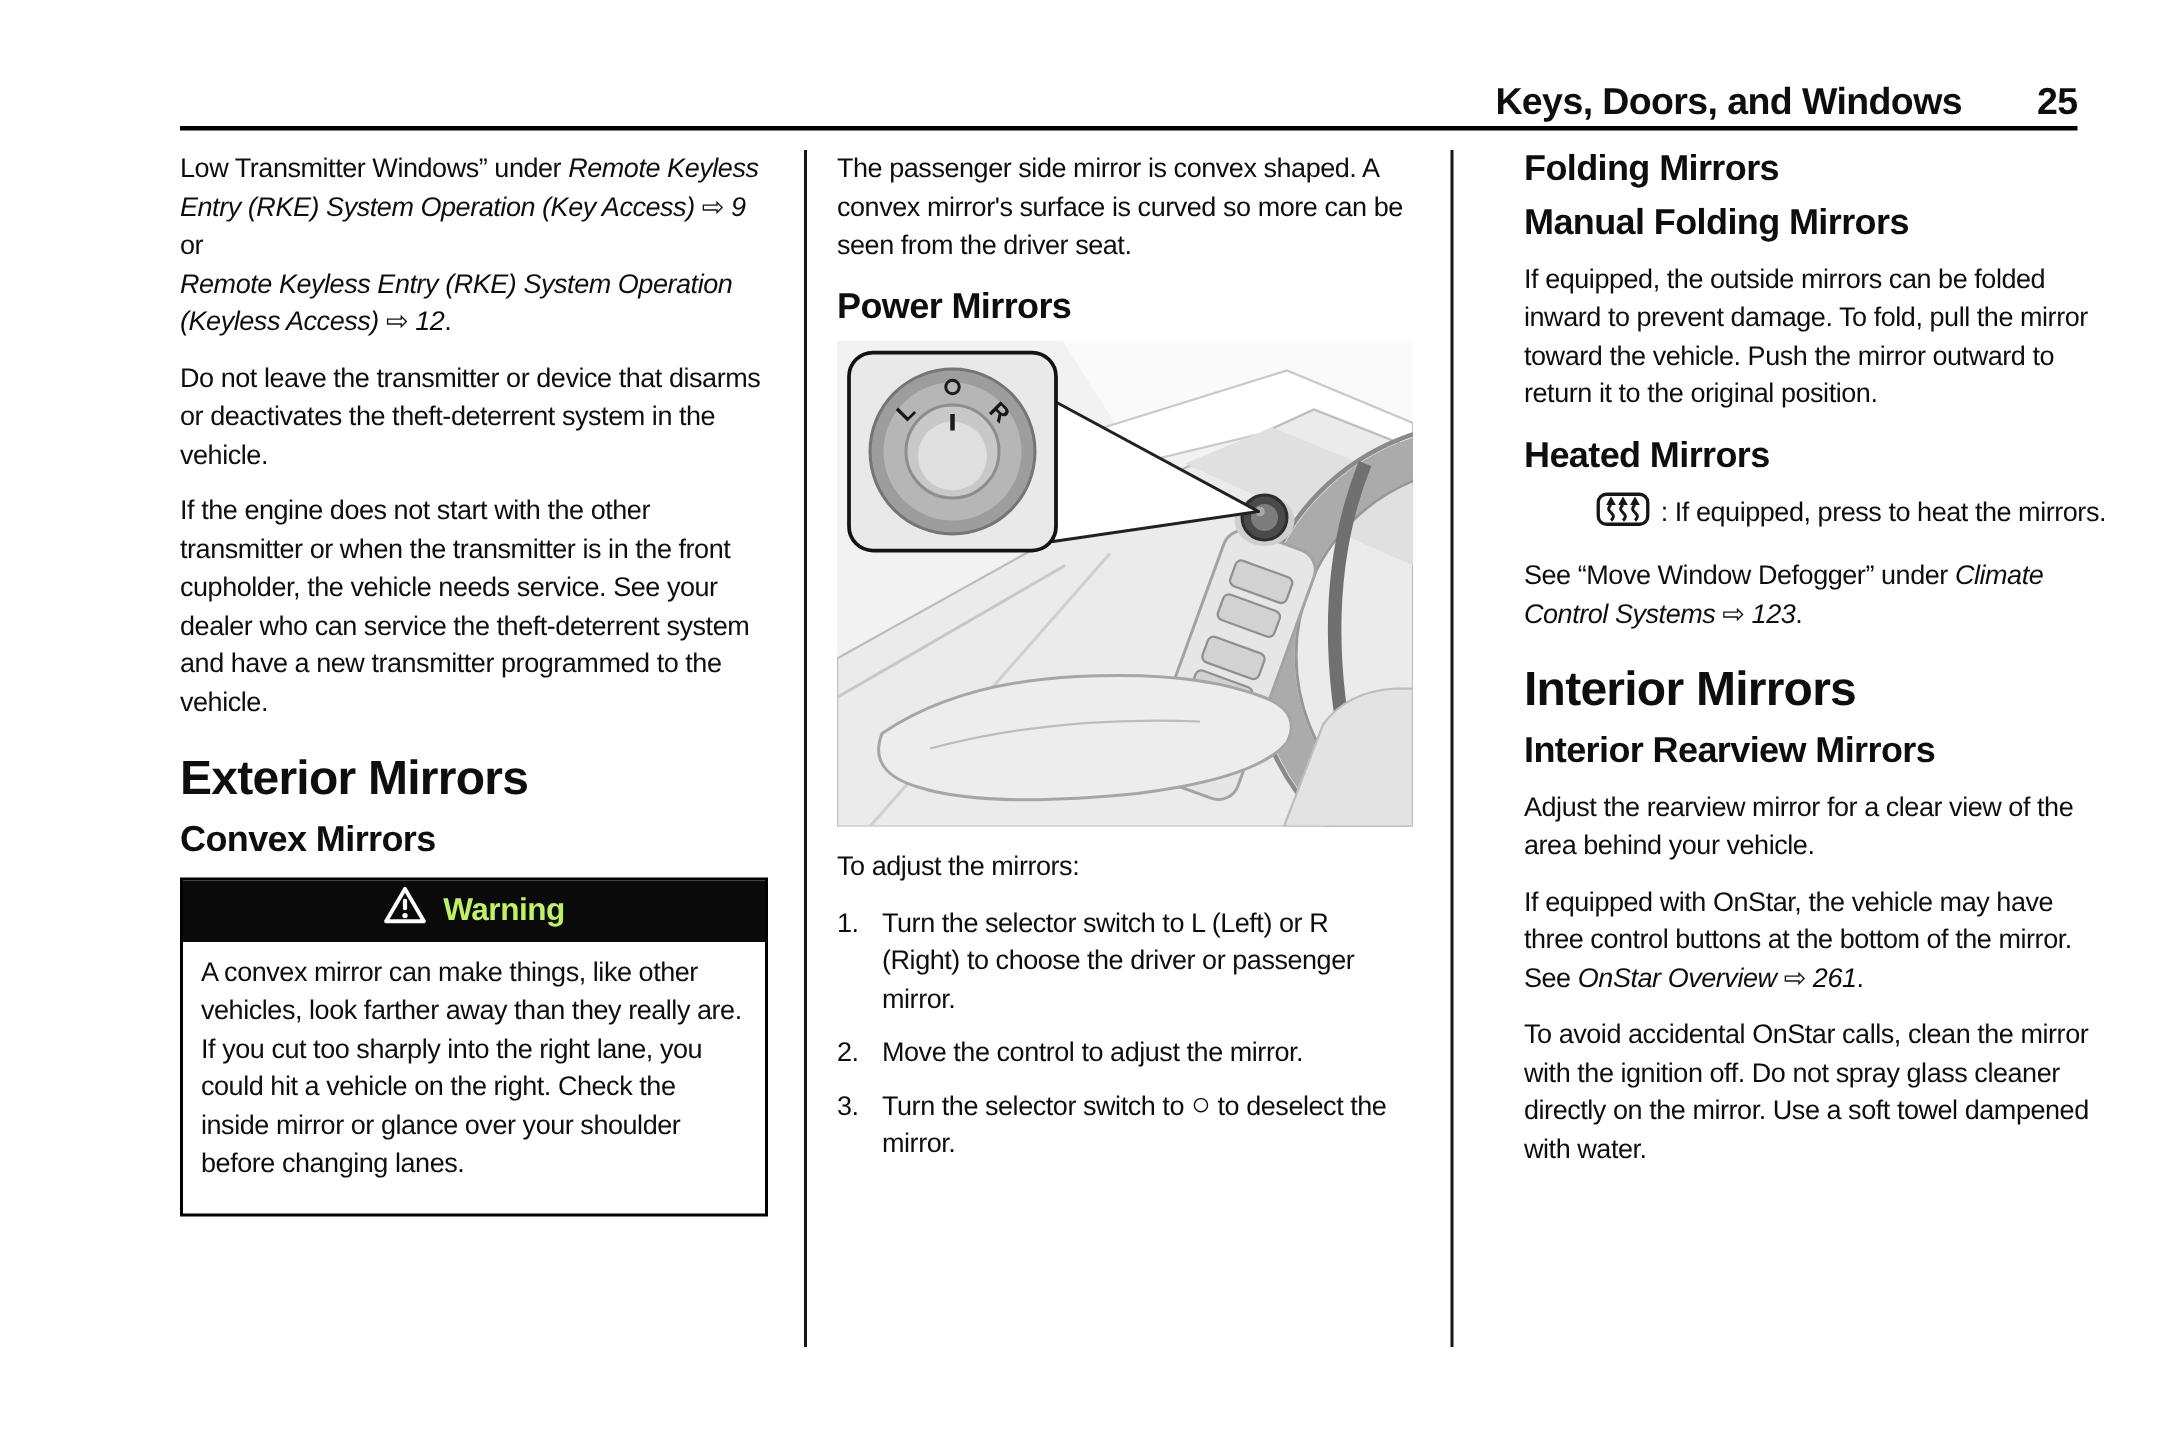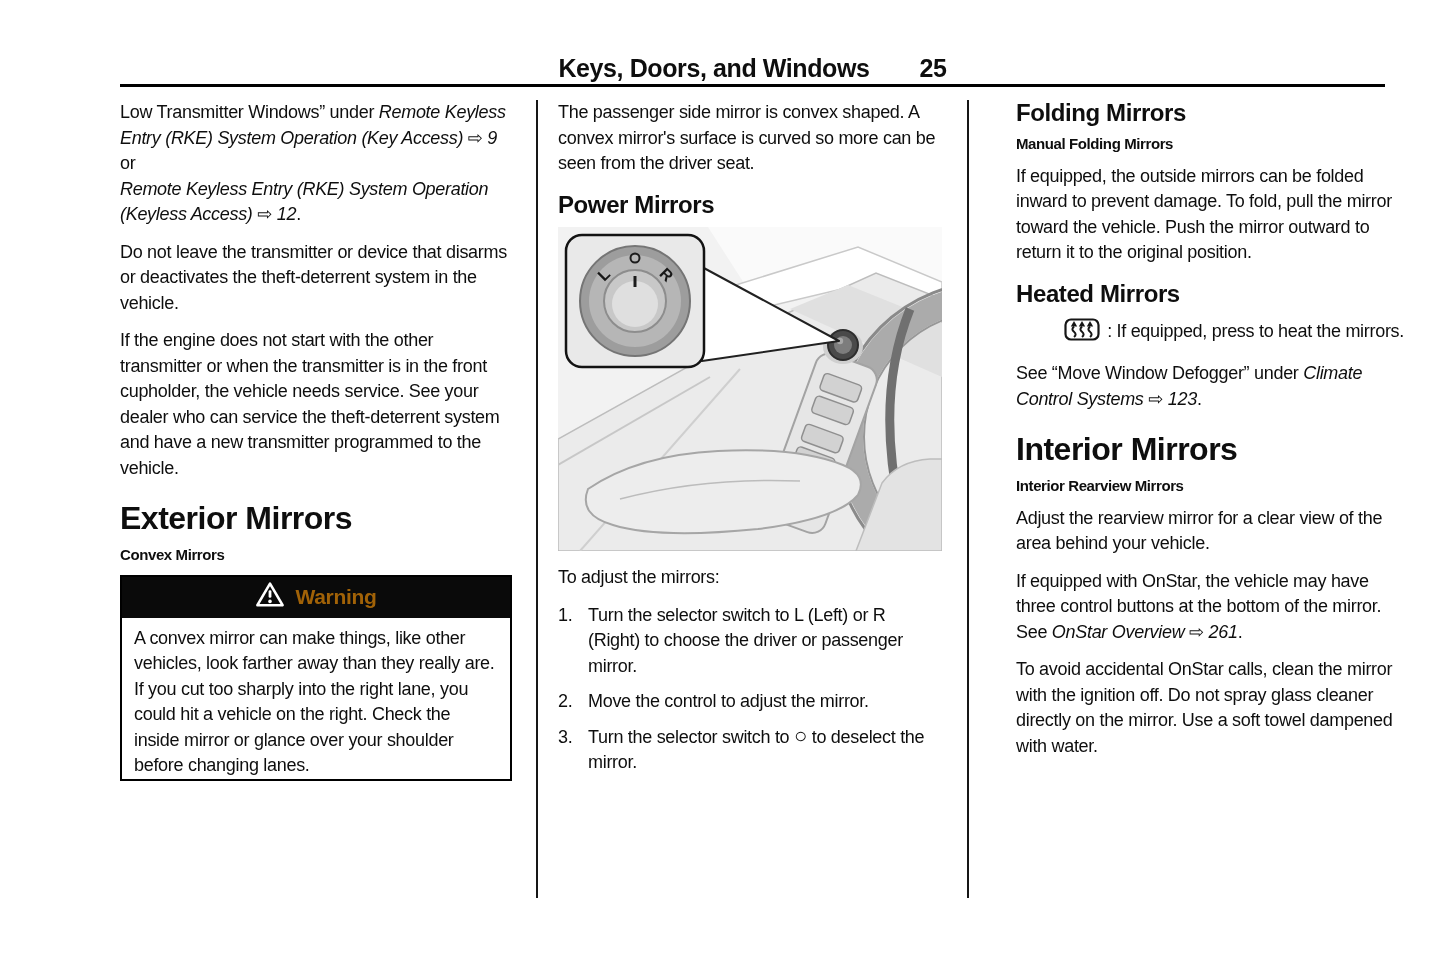--- a/index.html
+++ b/index.html
@@ -2,46 +2,46 @@
 <html><head>
 <meta charset="utf-8">
 <style>
   html,body { margin:0; padding:0; background:#ffffff; }
   .page {
     position:relative; width:1445px; height:965px; background:#ffffff;
     font-family:"Liberation Sans", sans-serif; color:#0e0e0e; overflow:hidden;
   }
   .hdr {
     position:absolute; top:54px; left:120px; width:1265px;
-    display:flex; justify-content:center; align-items:baseline; gap:50px;
+    display:flex; justify-content:flex-end; align-items:baseline; gap:50px;
     font-weight:bold; font-size:25px; letter-spacing:-0.4px;
   }
   .hdr-rule { position:absolute; top:84px; left:120px; width:1265px; height:3px; background:#000; }
   .vdiv { position:absolute; top:100px; width:2px; height:798px; background:#161616; }
   .vdiv.d1 { left:536px; } .vdiv.d2 { left:967px; }
 
   .col { position:absolute; top:100px; font-size:18px; line-height:25.5px; letter-spacing:-0.3px; }
   .col.c1 { left:120px; width:392px; }
   .col.c2 { left:558px; width:384px; }
   .col.c3 { left:992px; width:388px;margin-left:24px; }
 
   p { margin:0 0 12px 0; }
   .it { font-style:italic; }
   .h-a { font-weight:bold; font-size:32px; line-height:1.12; letter-spacing:-0.5px; margin:20px 0 10px; }
   .h-b { font-weight:bold; font-size:24px; line-height:1.12; letter-spacing:-0.4px; margin:15px 0 9px; }
-  .h-c { font-weight:bold; font-size:15px; line-height:1.12; letter-spacing:-0.4px; margin:8px 0 11px; }
+  .h-c { font-weight:bold; font-size:24px; line-height:1.12; letter-spacing:-0.4px; margin:8px 0 11px; }
   .mt0 { margin-top:0; }
 
   .warnbox { border:2px solid #000; margin-top:3px; background:#fff; }
   .warnhead {
-    background:#0a0a0a; color:#a16207; height:41px;
+    background:#0a0a0a; color:#bef264; height:41px;
     display:flex; align-items:center; justify-content:center; gap:10px;
     font-weight:bold; font-size:21px; letter-spacing:-0.3px;
   }
-  .warnbody { padding:8px 12px 0 12px; }
+  .warnbody { padding:8px 12px 20px 12px; }
 
   .fig { width:384px; height:324px; margin:8px 0 14px 0; }
   .fig svg { display:block; }
 
   .olist { margin-top:2px; }
   .li { display:flex; margin-bottom:10px; }
   .li .num { flex:0 0 30px; }
   .li .li-text { flex:1; }
   .circle-glyph { font-size:1.22em; line-height:1; }
 

